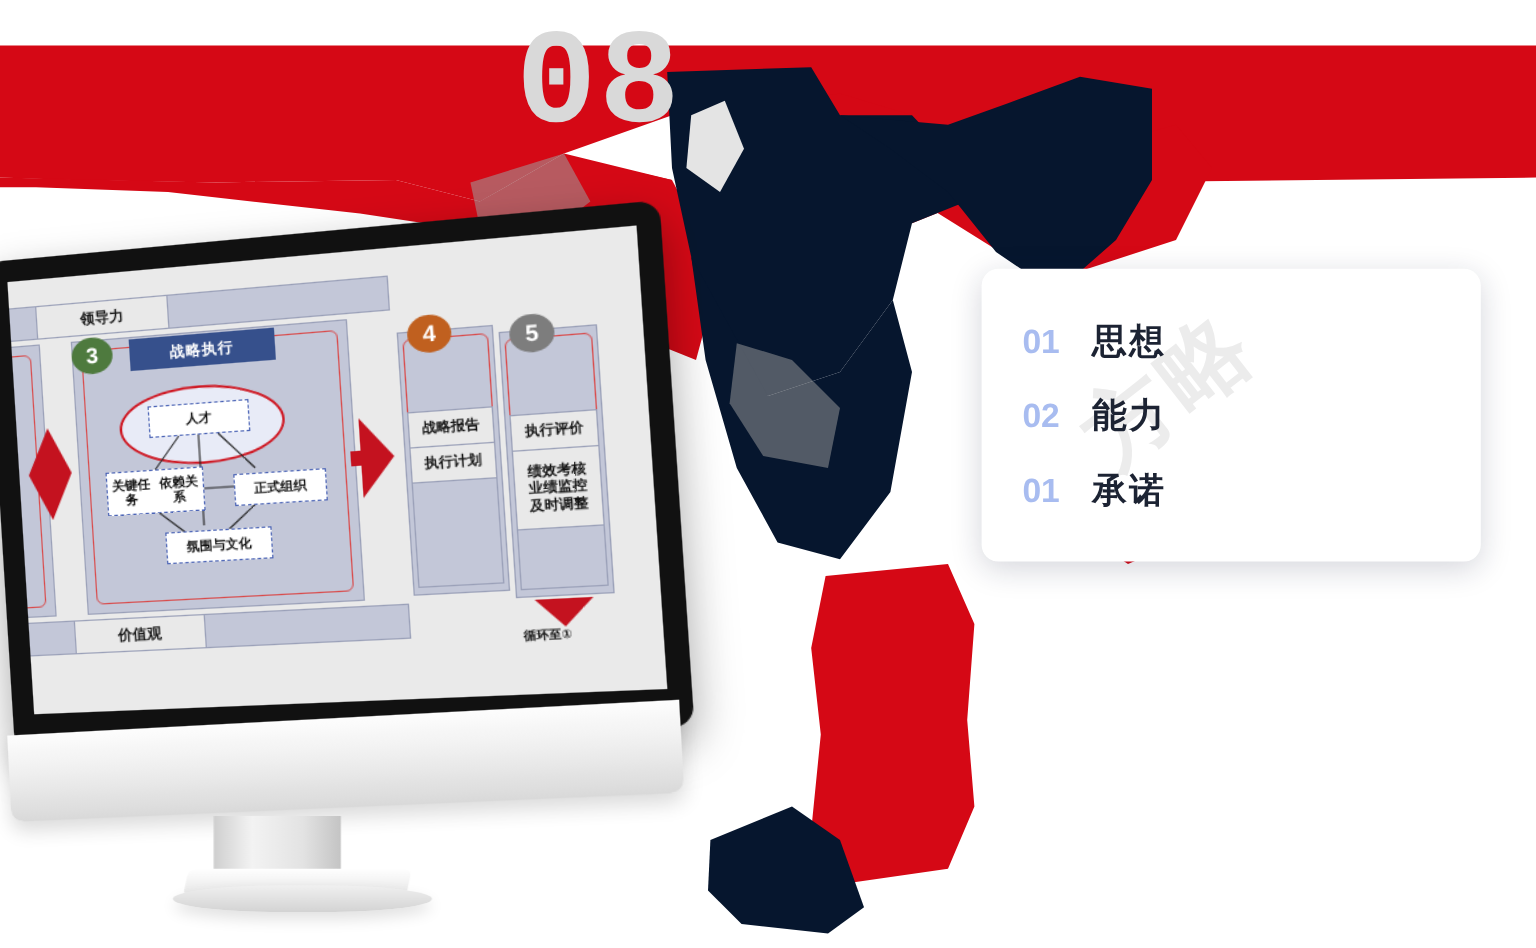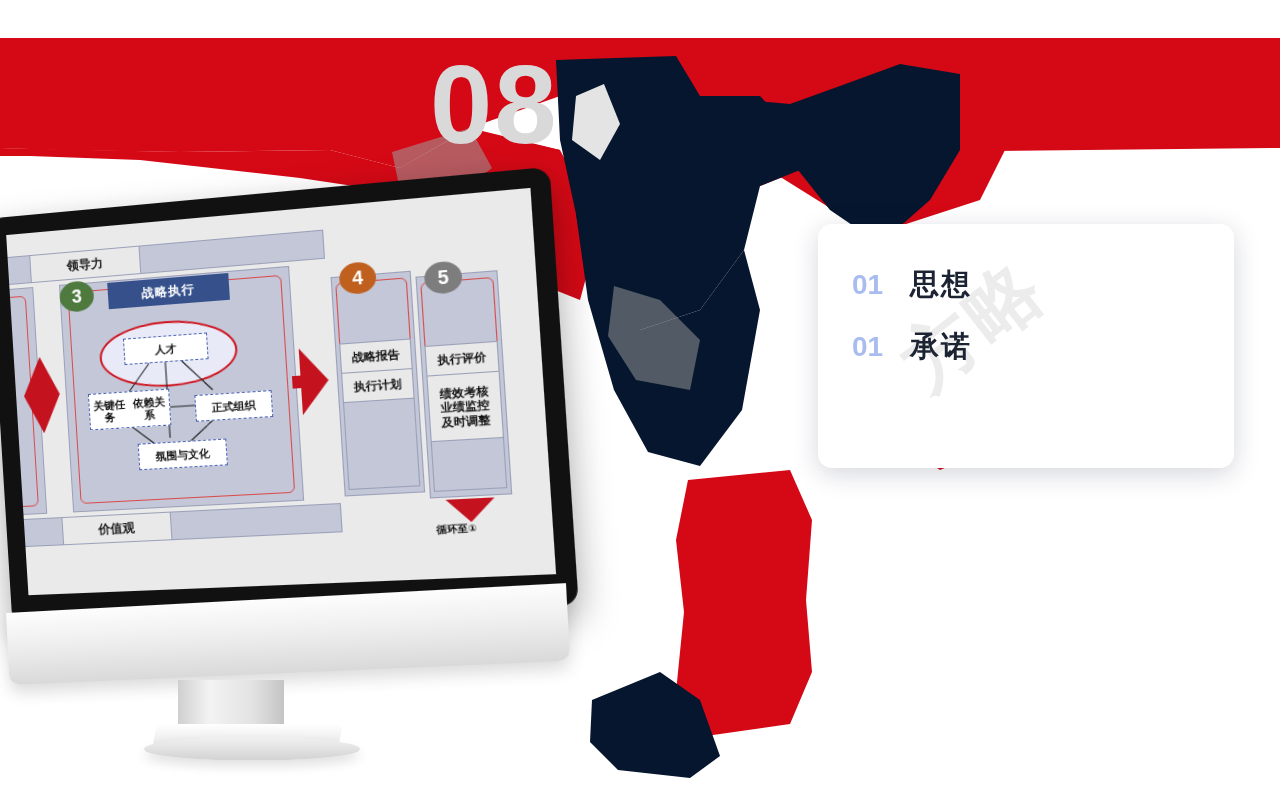--- a/index.html
+++ b/index.html
@@ -29,26 +29,26 @@
     position: absolute;
     inset: 0;
     width: 1280px;
     height: 790px;
     pointer-events: none;
   }
 
   .wm-08 {
     position: absolute;
     left: 430px;
-    top: 40px;
+    top: 8px;
     font-size: 112px;
     font-weight: bold;
     letter-spacing: 2px;
     color: #d9d9d9;
-    font-family: Liberation Sans, sans-serif;
+    font-family: Liberation Mono, monospace;
     user-select: none;
   }
 
   
   .info-card {
     position: absolute;
     left: 818px;
     top: 224px;
     width: 416px;
     height: 244px;
@@ -329,20 +329,24 @@
 
   <div class="info-card">
     <div class="card-wm">方略</div>
     <div class="card-list">
 
       <div class="card-row">
         <span class="card-num">01</span>
         <span class="card-label">思想</span>
       </div>
 
+      <div class="card-row">
+        <span class="card-num">02</span>
+        <span class="card-label">能力</span>
+      </div>
 
       <div class="card-row">
         <span class="card-num">01</span>
         <span class="card-label">承诺</span>
       </div>
 
     </div>
   </div>
 
   <div id="monitor">

